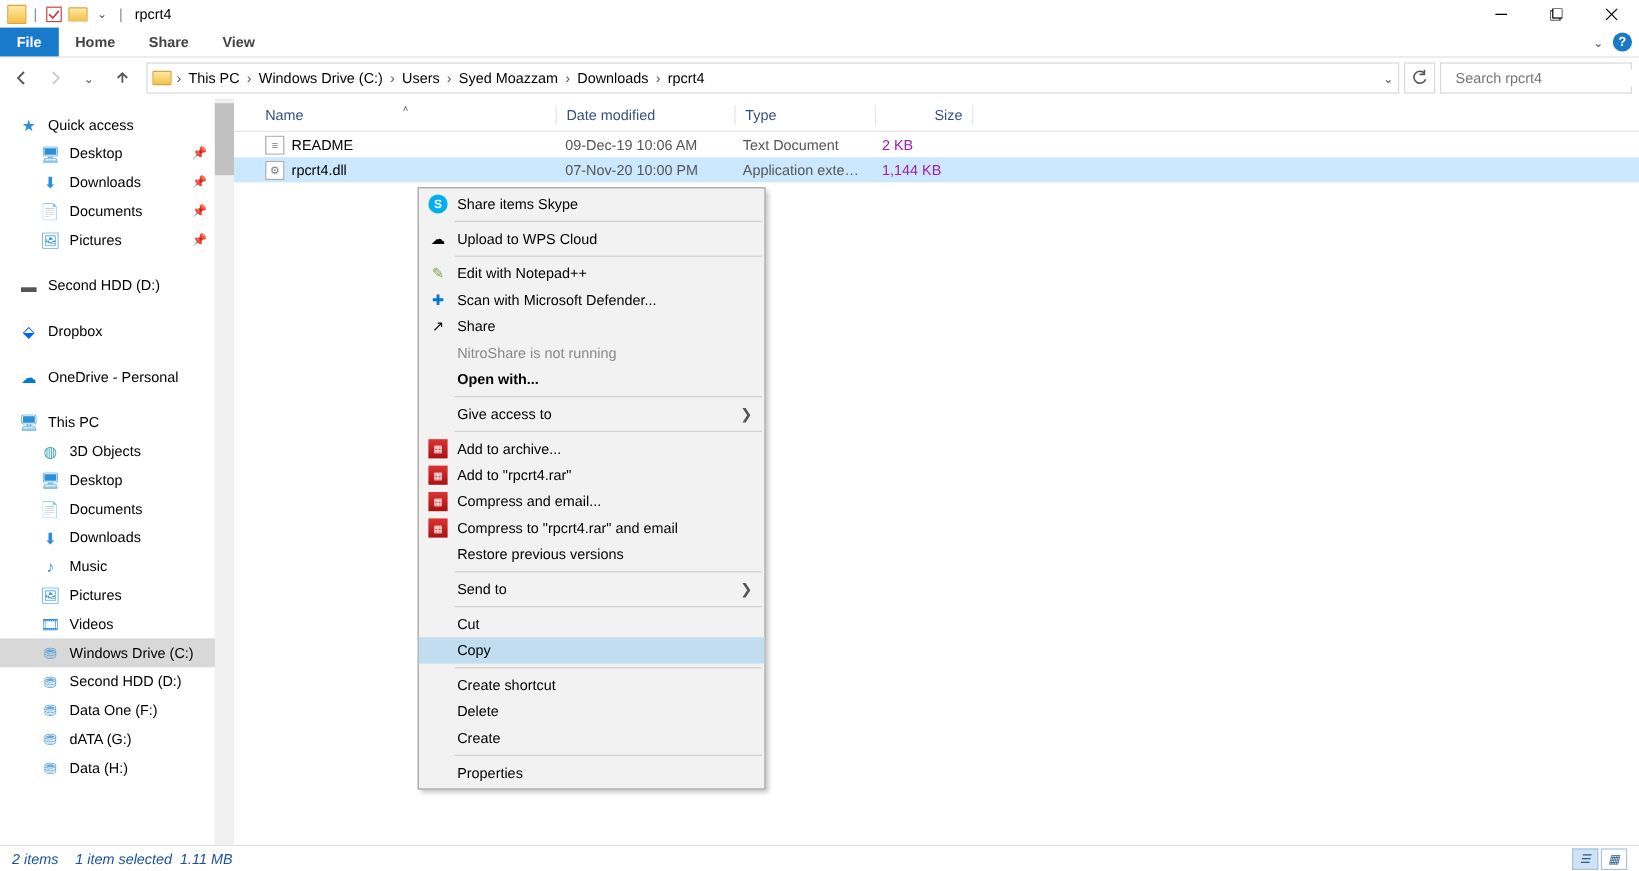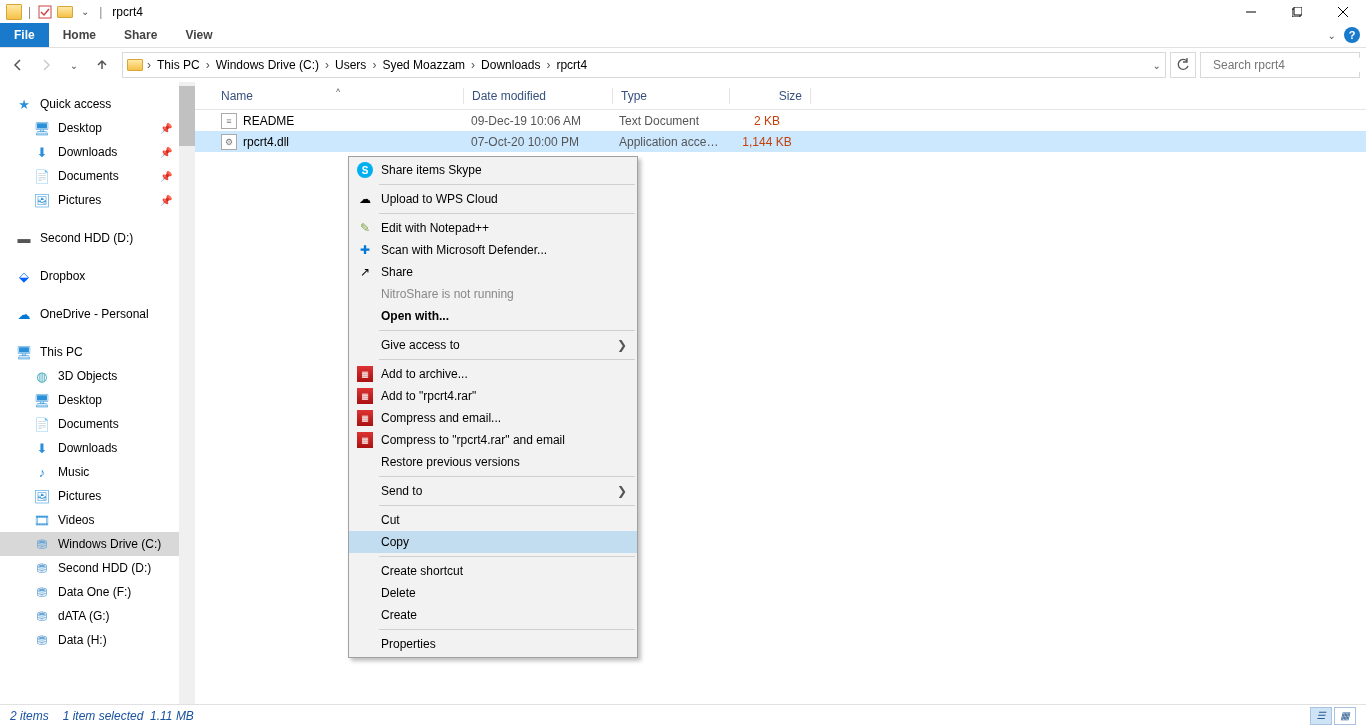--- a/index.html
+++ b/index.html
@@ -68,21 +68,21 @@
 .col.date{width:148px;}
 .col.type{width:116px;}
 .col.size{width:80px; justify-content:flex-end;}
 .col-sep{width:1px;height:16px;background:#e5e5e5;}
 .filerow { height:21px; display:flex; align-items:center; padding-left:18px;}
 .filerow.selected { background:#cce8ff; }
 .cell { padding:0 8px; color:#000; white-space:nowrap; overflow:hidden; text-overflow:ellipsis;}
 .cell.name{width:250px; display:flex; align-items:center; gap:6px;}
 .cell.date{width:148px; color:#555;}
 .cell.type{width:116px; color:#555;}
-.cell.size{width:80px; text-align:center; color:#c2410c;}
+.cell.size{width:80px; text-align:left; color:#a21caf;}
 .file-ic{width:16px;height:16px;border:1px solid #aaa; background:#fff; display:inline-flex; align-items:center; justify-content:center; font-size:9px; color:#777;}
 
 
 .ctxmenu { position:absolute; left:348px; top:156px; width:290px; background:#f2f2f2; border:1px solid #a0a0a0; box-shadow:3px 3px 4px rgba(0,0,0,0.25); padding:2px 0;}
 .ctx-item { height:22px; display:flex; align-items:center; padding:0 10px 0 32px; position:relative; color:#000;}
 .ctx-item.hover { background:#c2dcf0; }
 .ctx-item.disabled { color:#888; }
 .ctx-item.bold { font-weight:600; }
 .ctx-item .ic-ctx { position:absolute; left:8px; width:16px; height:16px; display:flex; align-items:center; justify-content:center; font-size:12px;}
 .ctx-item .arrow { margin-left:auto; color:#555;}
@@ -333,22 +333,22 @@
         </div>
       <div class="cell date">09-Dec-19 10:06 AM</div>
       <div class="cell type">Text Document</div>
       <div class="cell size">2 KB</div>
     </div>
     <div class="filerow selected">
       <div class="cell name">
           <span class="file-ic">⚙</span>
           <span>rpcrt4.dll</span>
         </div>
-      <div class="cell date">07-Oct-20 10:00 PM</div>
-      <div class="cell type">Application access...</div>
+      <div class="cell date">07-Nov-20 10:00 PM</div>
+      <div class="cell type">Application exten...</div>
       <div class="cell size">1,144 KB</div>
     </div>
   </div>
 </div>
 
 <div class="statusbar">
   <span>2 items</span>
   <span><span>1 item selected</span>&nbsp;&nbsp;<span>1.11 MB</span></span>
   <div class="status-right">
     <div class="view-btn active">☰</div>

